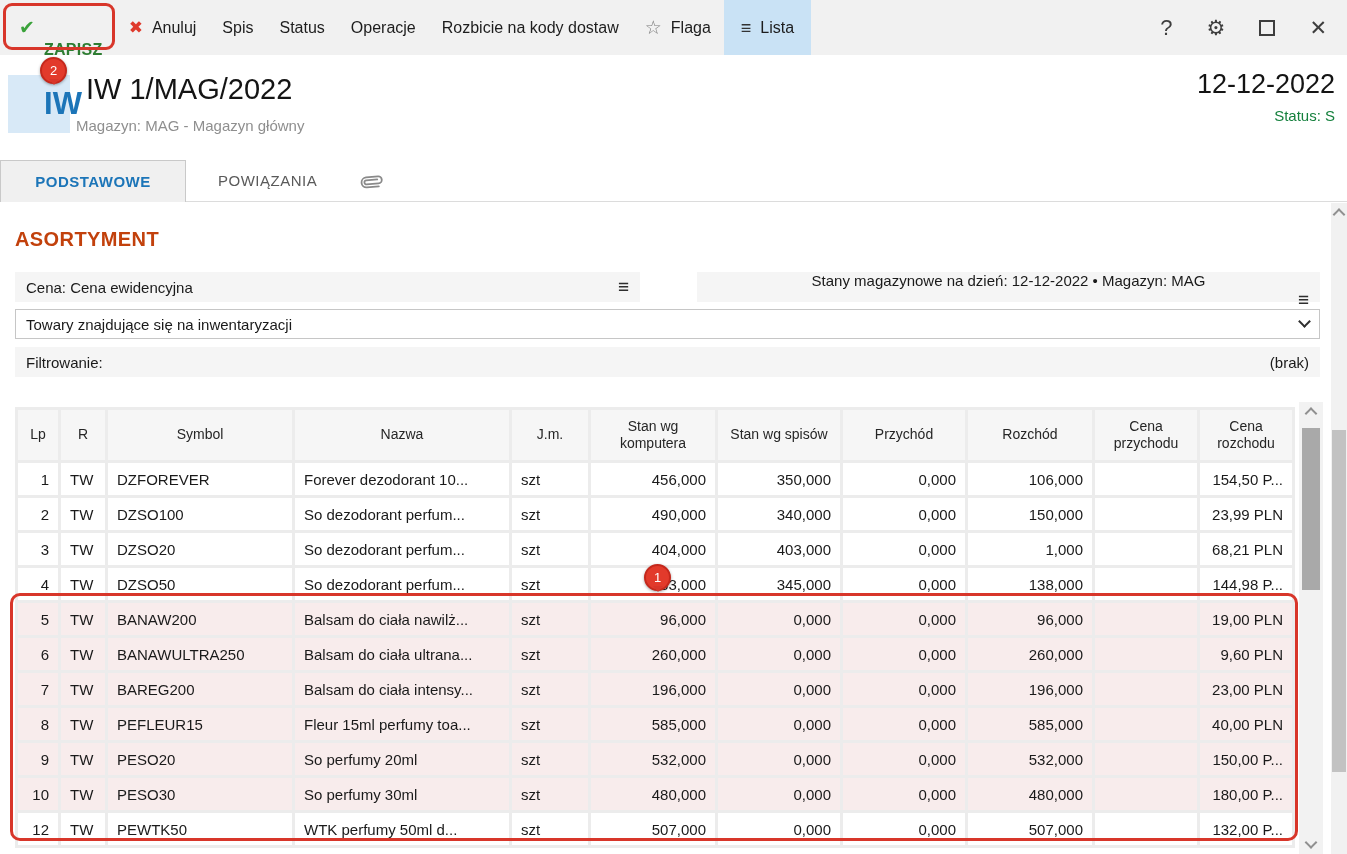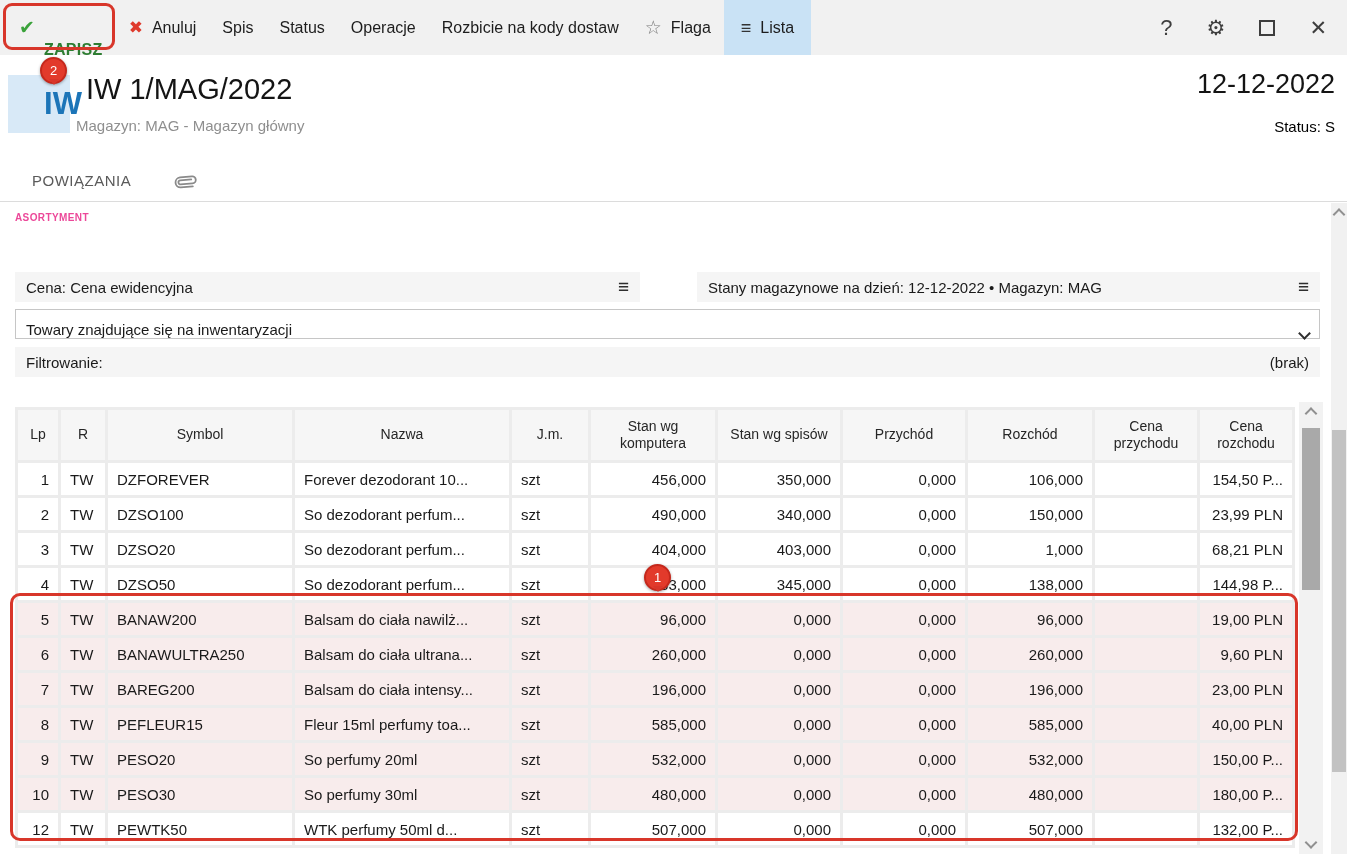--- a/index.html
+++ b/index.html
@@ -31,36 +31,36 @@
   .badge.b2 { left:40px; top:57px; }
   .badge.b1 { left:644px; top:564px; }
 
   
   .doc-header { position:absolute; left:0; top:55px; width:1347px; height:105px; background:#fff; }
   .doc-icon { position:absolute; left:8px; top:20px; width:62px; height:58px; background:#d8e9f7; color:#1c75b8; font-size:31px; font-weight:700; display:flex; align-items:center; justify-content:center;padding-left:48px; }
   .doc-title { position:absolute; left:86px; top:18px; font-size:29px; color:#141414; }
   .doc-subtitle { position:absolute; left:76px; top:62px; font-size:15px; color:#8f8f8f; }
   .doc-right { position:absolute; right:12px; top:14px; text-align:right; }
   .doc-date { font-size:27px; color:#141414; }
-  .doc-status { font-size:15px; color:#000000; margin-top:18px; }
+  .doc-status { font-size:15px; color:#15803d; margin-top:7px; }
 
   
   .tabbar { position:absolute; left:0; top:160px; width:1347px; height:42px; background:#fff; border-bottom:1px solid #dcdcdc; display:flex; align-items:stretch; }
   .tab { display:flex; align-items:center; justify-content:center; font-size:15px; color:#5a5a5a; letter-spacing:.5px; padding:0 32px; cursor:pointer; }
   .tab.active { width:186px; background:#f0f0f0; border:1px solid #c9c9c9; border-bottom:none; color:#1c75b8; font-weight:700; margin-bottom:-1px; }
   .clip-wrap { display:flex; align-items:center; padding:0 10px; cursor:pointer; }
 
-  .section-title { position:absolute; left:15px; top:212px; font-size:10px; font-weight:700; letter-spacing:.4px; color:#ec4899; }
+  .section-title { position:absolute; left:15px; top:228px; font-size:20px; font-weight:700; letter-spacing:.4px; color:#c2410c; }
 
   
   .fpanel { position:absolute; height:30px; background:#f5f5f5; display:flex; align-items:center; padding:0 11px; font-size:15px; color:#1a1a1a; cursor:pointer; }
   .fpanel .menu-ico { margin-left:auto; font-size:19px; color:#2e2e2e; }
   .f-left  { left:15px; top:272px; width:625px; }
-  .f-right { left:697px; top:272px; width:623px; }
-  .f-drop  { position:absolute; left:15px; top:309px; width:1305px; height:30px; background:#fff; border:1px solid #c6c6c6; display:flex; align-items:flex-end; padding:0 10px; font-size:15px; color:#1a1a1a; cursor:pointer; }
+  .f-right { left:697px; top:272px; width:623px;flex-direction:column; }
+  .f-drop  { position:absolute; left:15px; top:309px; width:1305px; height:30px; background:#fff; border:1px solid #c6c6c6; display:flex; align-items:center; padding:0 10px; font-size:15px; color:#1a1a1a; cursor:pointer; }
   .chev { width:9px; height:9px; border-right:2px solid #2e2e2e; border-bottom:2px solid #2e2e2e; transform:rotate(45deg); margin-left:auto; margin-top:-5px; }
   .f-filter { left:15px; top:347px; width:1305px; }
   .f-filter .fval { margin-left:auto; }
 
   
   .table-wrap { position:absolute; left:0; top:399px; width:1330px; height:455px; overflow:hidden;margin-top:8px; }
   table.grid { position:absolute; left:15px; top:0; width:1280px; border-collapse:separate; border-spacing:3px; background:#ececec; table-layout:fixed; }
   table.grid th { background:#f6f6f6; height:50px; font-weight:400; font-size:14px; color:#262626; text-align:center; padding:2px 3px; line-height:1.25; }
   table.grid td { background:#fff; height:32px; font-size:15px; color:#1a1a1a; padding:0 9px; white-space:nowrap; overflow:hidden; }
   table.grid tr.hl td { background:#f8ecec; }
@@ -126,20 +126,21 @@
     <div class="doc-icon">IW</div>
     <div class="doc-title">IW 1/MAG/2022</div>
     <div class="doc-subtitle">Magazyn: MAG - Magazyn główny</div>
     <div class="doc-right">
       <div class="doc-date">12-12-2022</div>
       <div class="doc-status">Status: S</div>
     </div>
   </div>
 
   <div class="tabbar">
+    <div class="tab active">PODSTAWOWE</div>
     <div class="tab">POWIĄZANIA</div>
     <div class="clip-wrap">
       <svg width="24" height="24" viewBox="0 0 24 24" fill="none" stroke="#8a8a8a" stroke-width="1.8" stroke-linecap="round" stroke-linejoin="round" style="transform:rotate(40deg)">
         <path d="M21.44 11.05l-8.49 8.49a5 5 0 0 1-7.07-7.07l8.49-8.49a3.5 3.5 0 0 1 4.95 4.95l-8.49 8.49a2 2 0 0 1-2.83-2.83l7.78-7.78"></path>
       </svg>
     </div>
   </div>
 
   <div class="section-title">ASORTYMENT</div>
 

